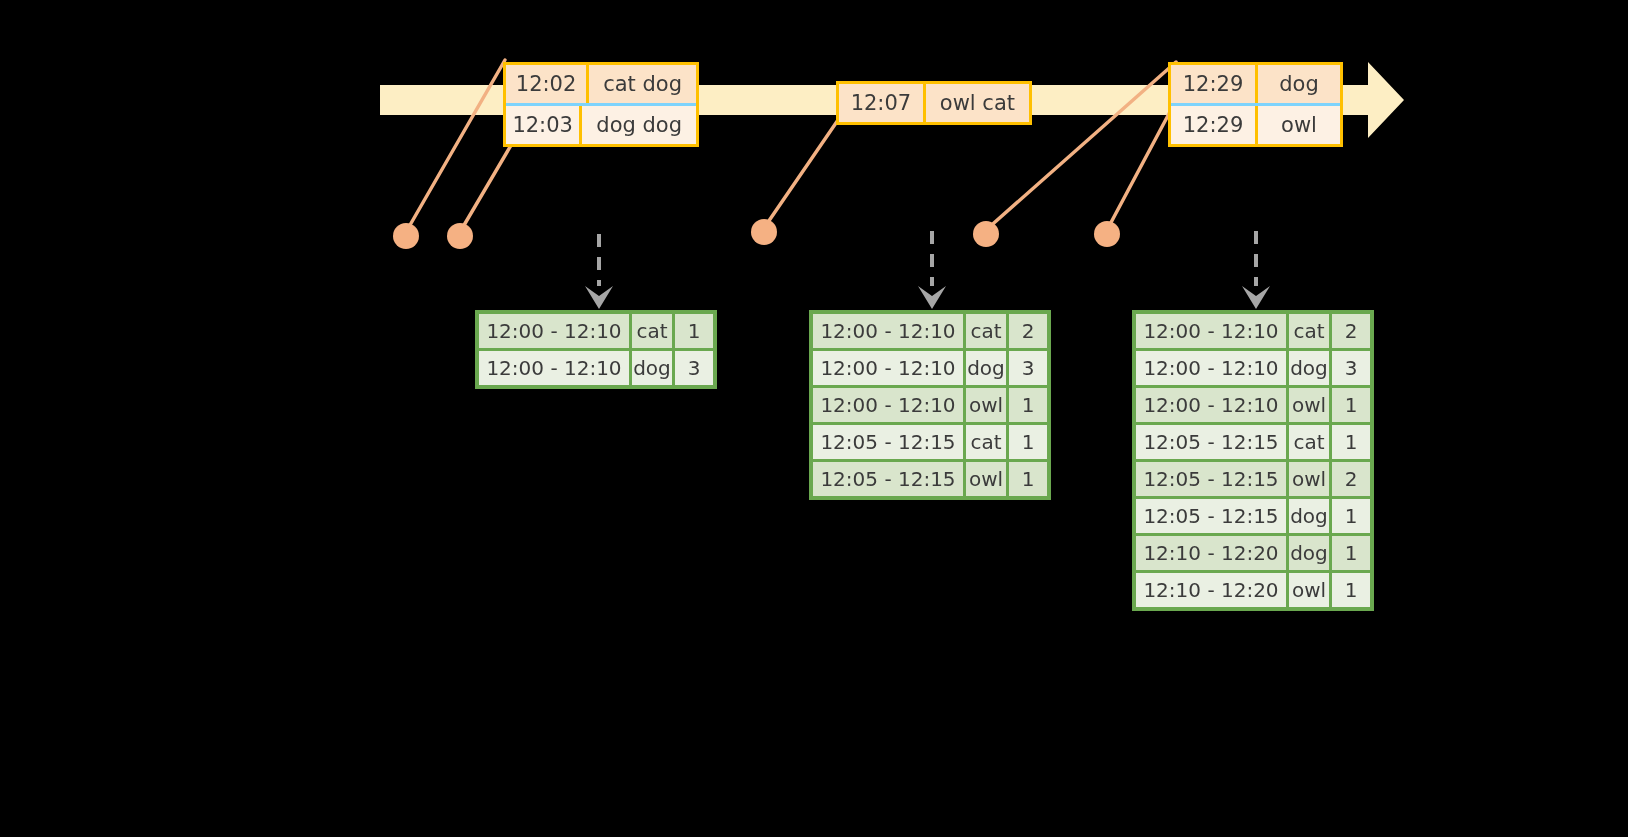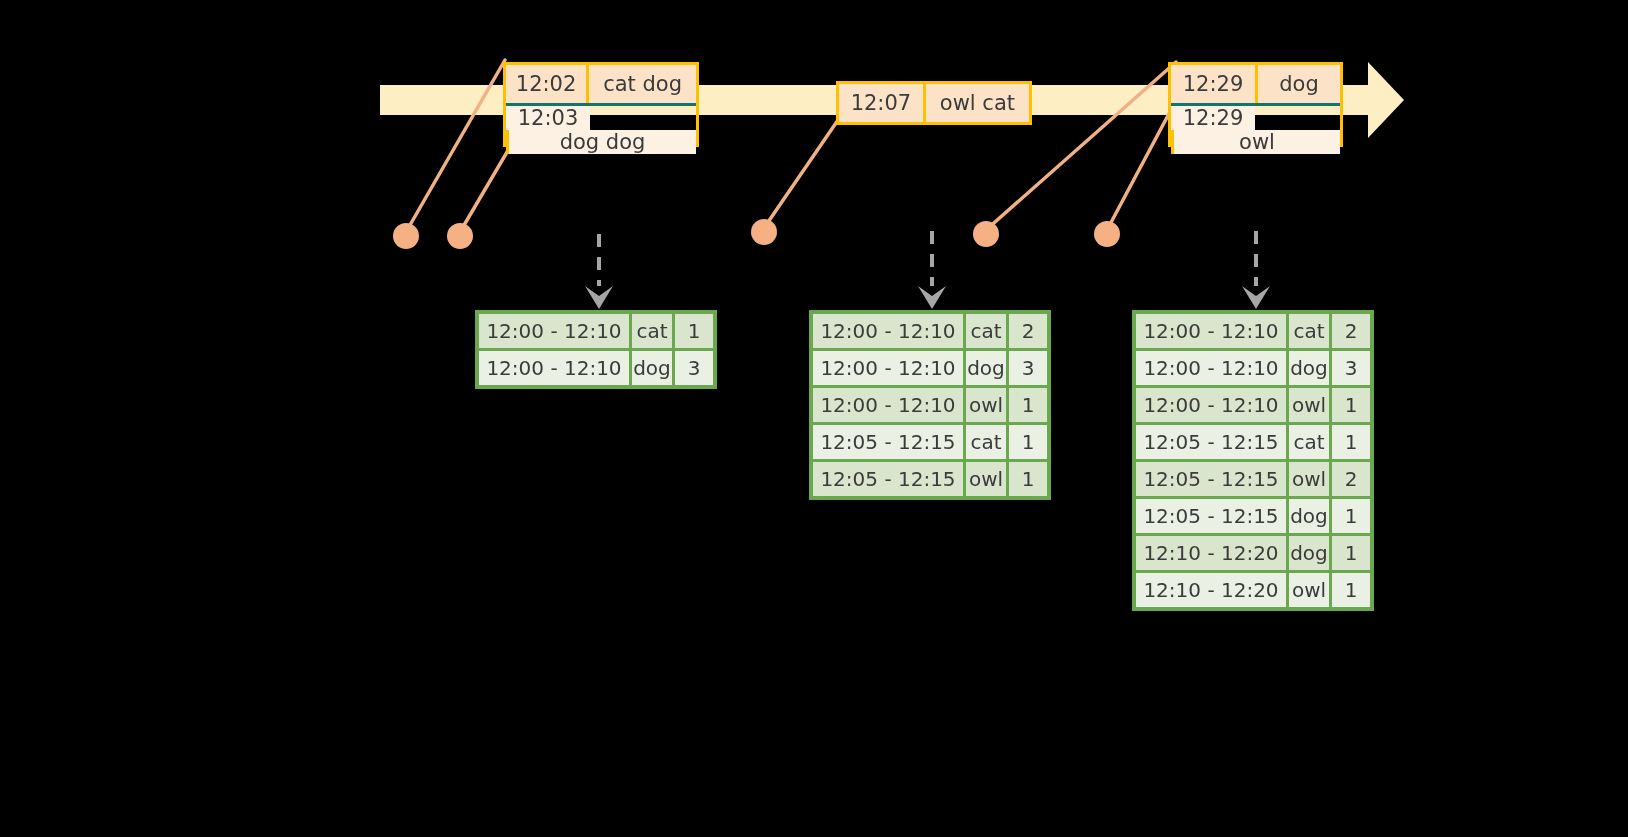--- a/index.html
+++ b/index.html
@@ -4,21 +4,21 @@
 <style>
   html,body{margin:0;padding:0;background:#000;}
   body{width:1628px;height:837px;position:relative;overflow:hidden;
        font-family:"DejaVu Sans","Liberation Sans",sans-serif;}
   #stage{position:absolute;left:0;top:0;width:1628px;height:837px;background:#000;padding-left:8px;}
   svg.layer{position:absolute;left:0;top:0;width:1628px;height:837px;pointer-events:none;}
 
   
   .evt-box{position:absolute;border:3px solid #ffc000;box-sizing:border-box;}
   .evt-row{display:flex;height:38px;}
-  .evt-row + .evt-row{border-top:3px solid #0f766e;flex-direction:column;}
+  .evt-row + .evt-row{border-top:3px solid #7dd3fc;}
   .evt-time,.evt-words{display:flex;align-items:center;justify-content:center;
       font-size:21px;color:#3b3b3b;white-space:nowrap;}
   .evt-time{width:84px;}
   .evt-words{flex:1;border-left:3px solid #ffc000;padding:0 14px;}
   .shade-a .evt-time,.shade-a .evt-words{background:#fce3c8;}
   .shade-b .evt-time,.shade-b .evt-words{background:#fdf1e4;}
 
   
   .res-table{position:absolute;border:4px solid #6aa84f;box-sizing:border-box;
      background:#6aa84f;display:flex;flex-direction:column;gap:3px;padding:0;}

